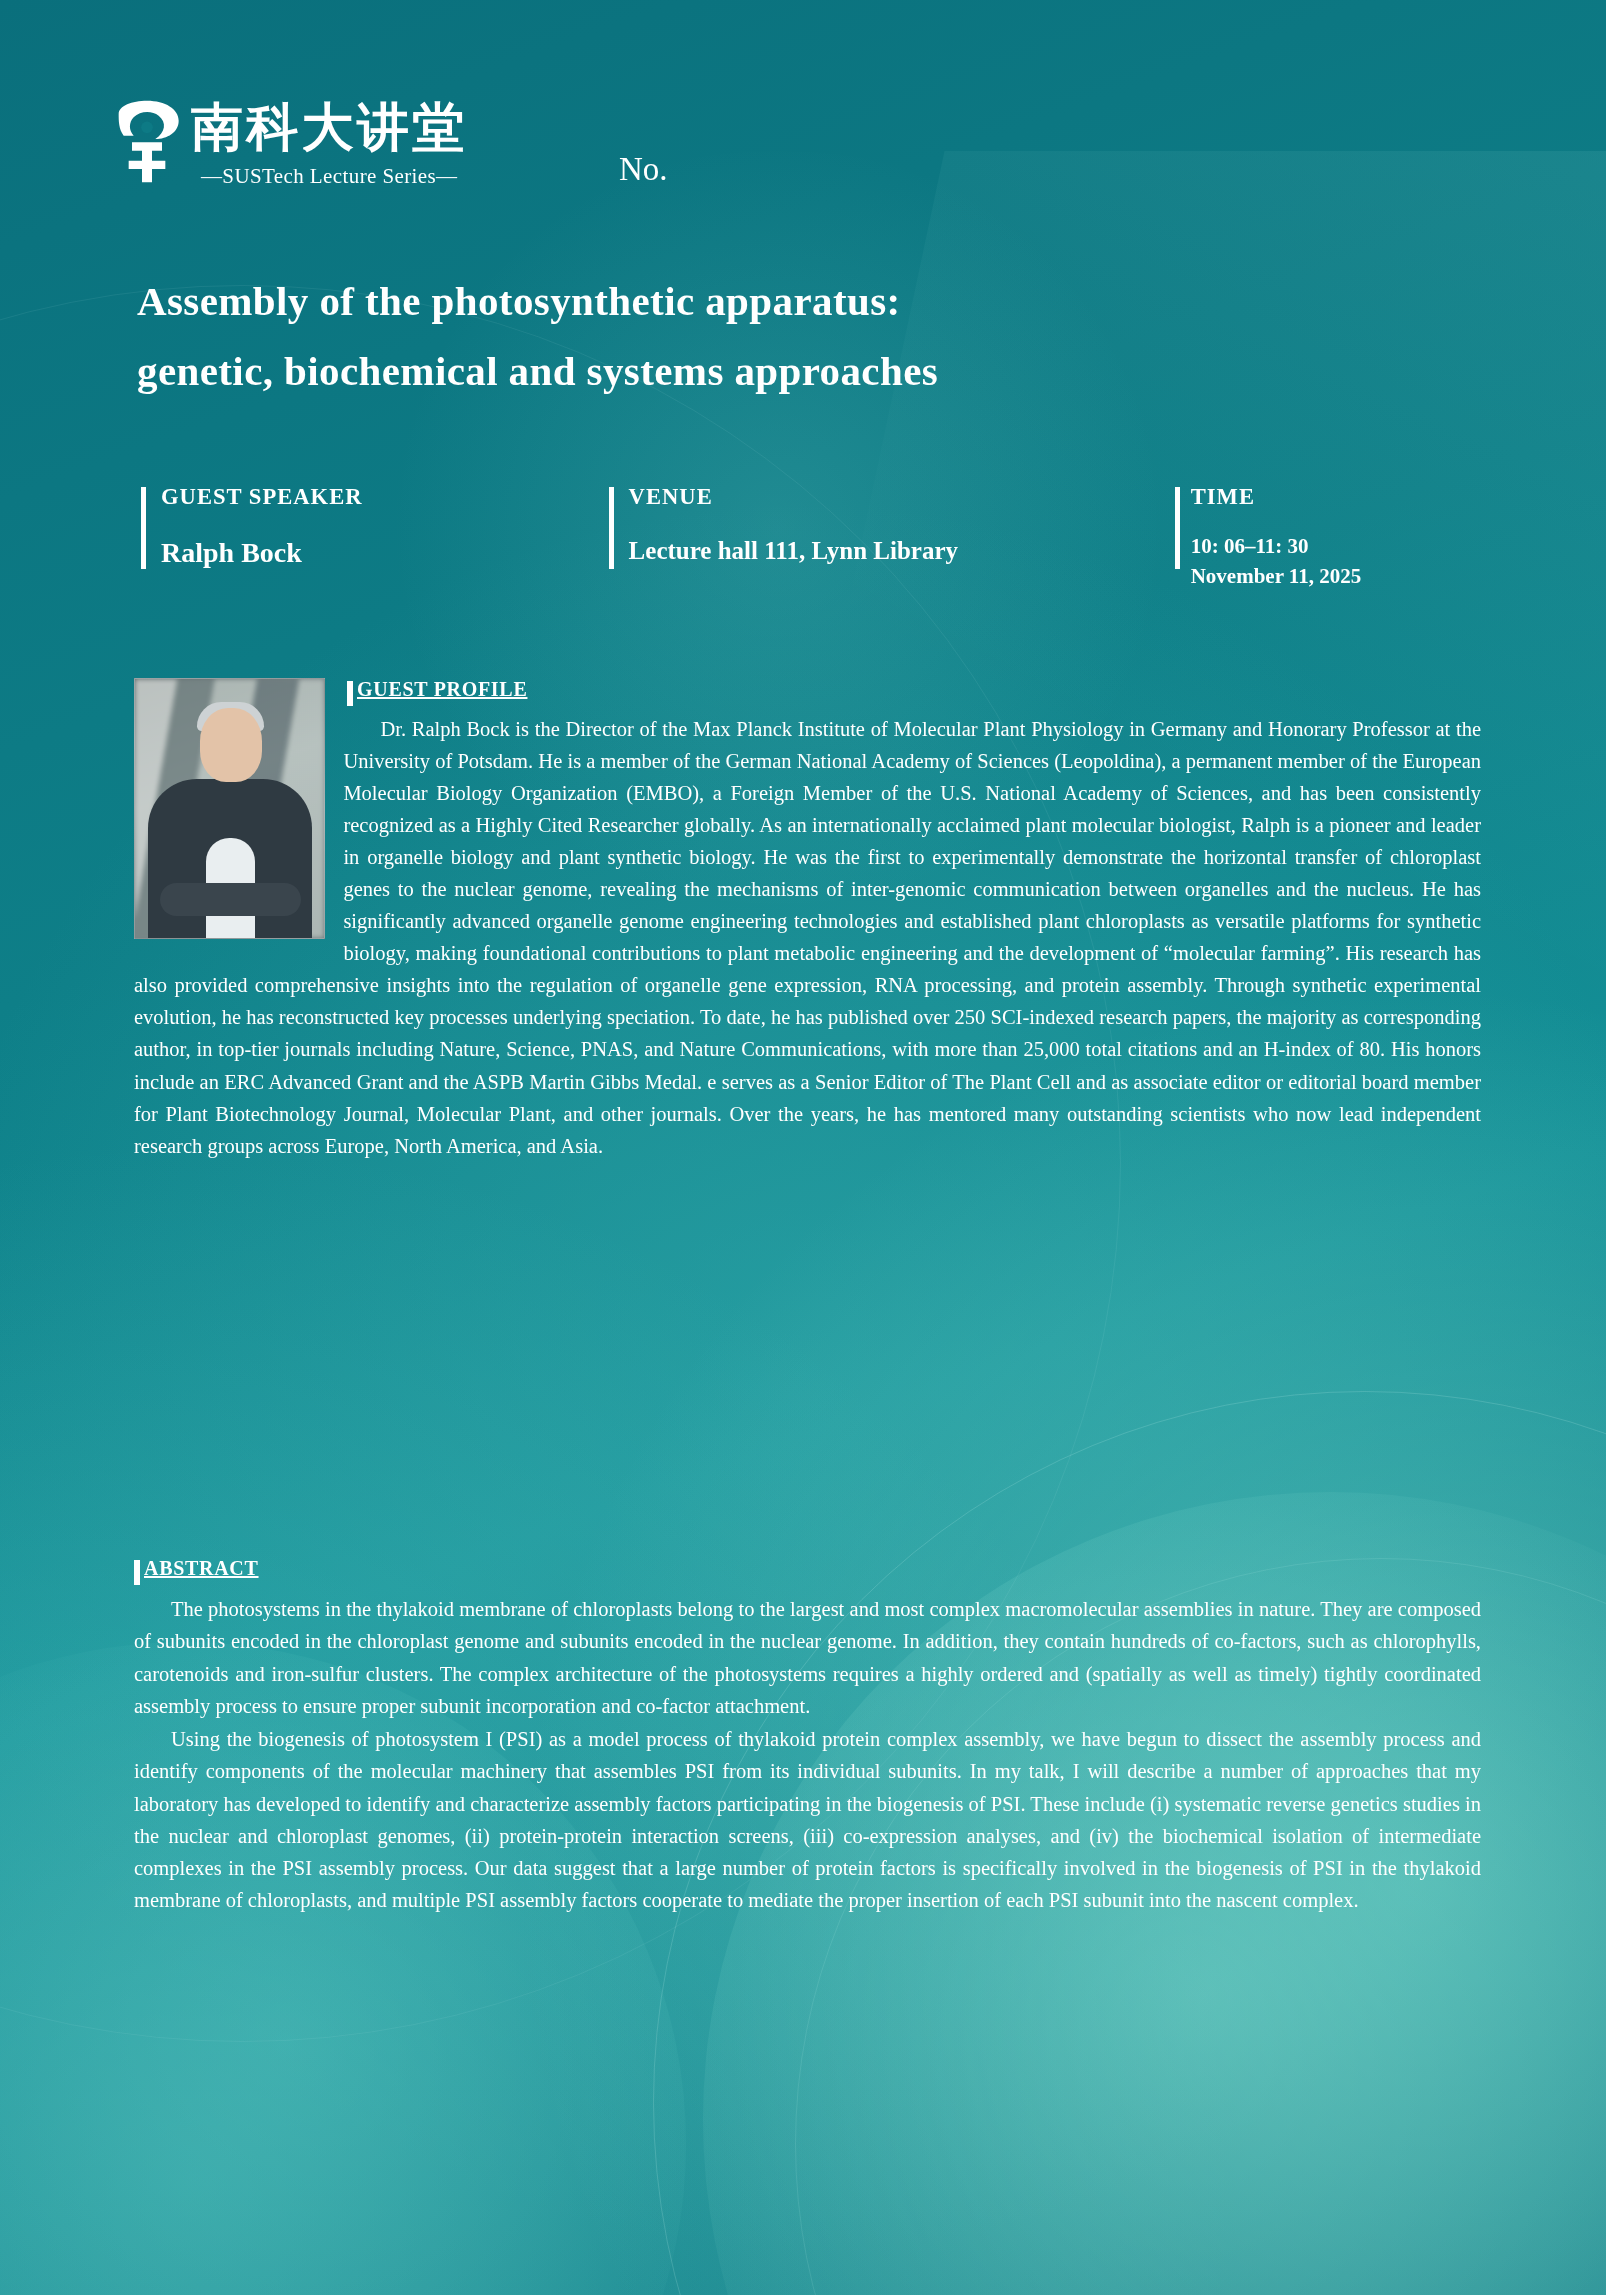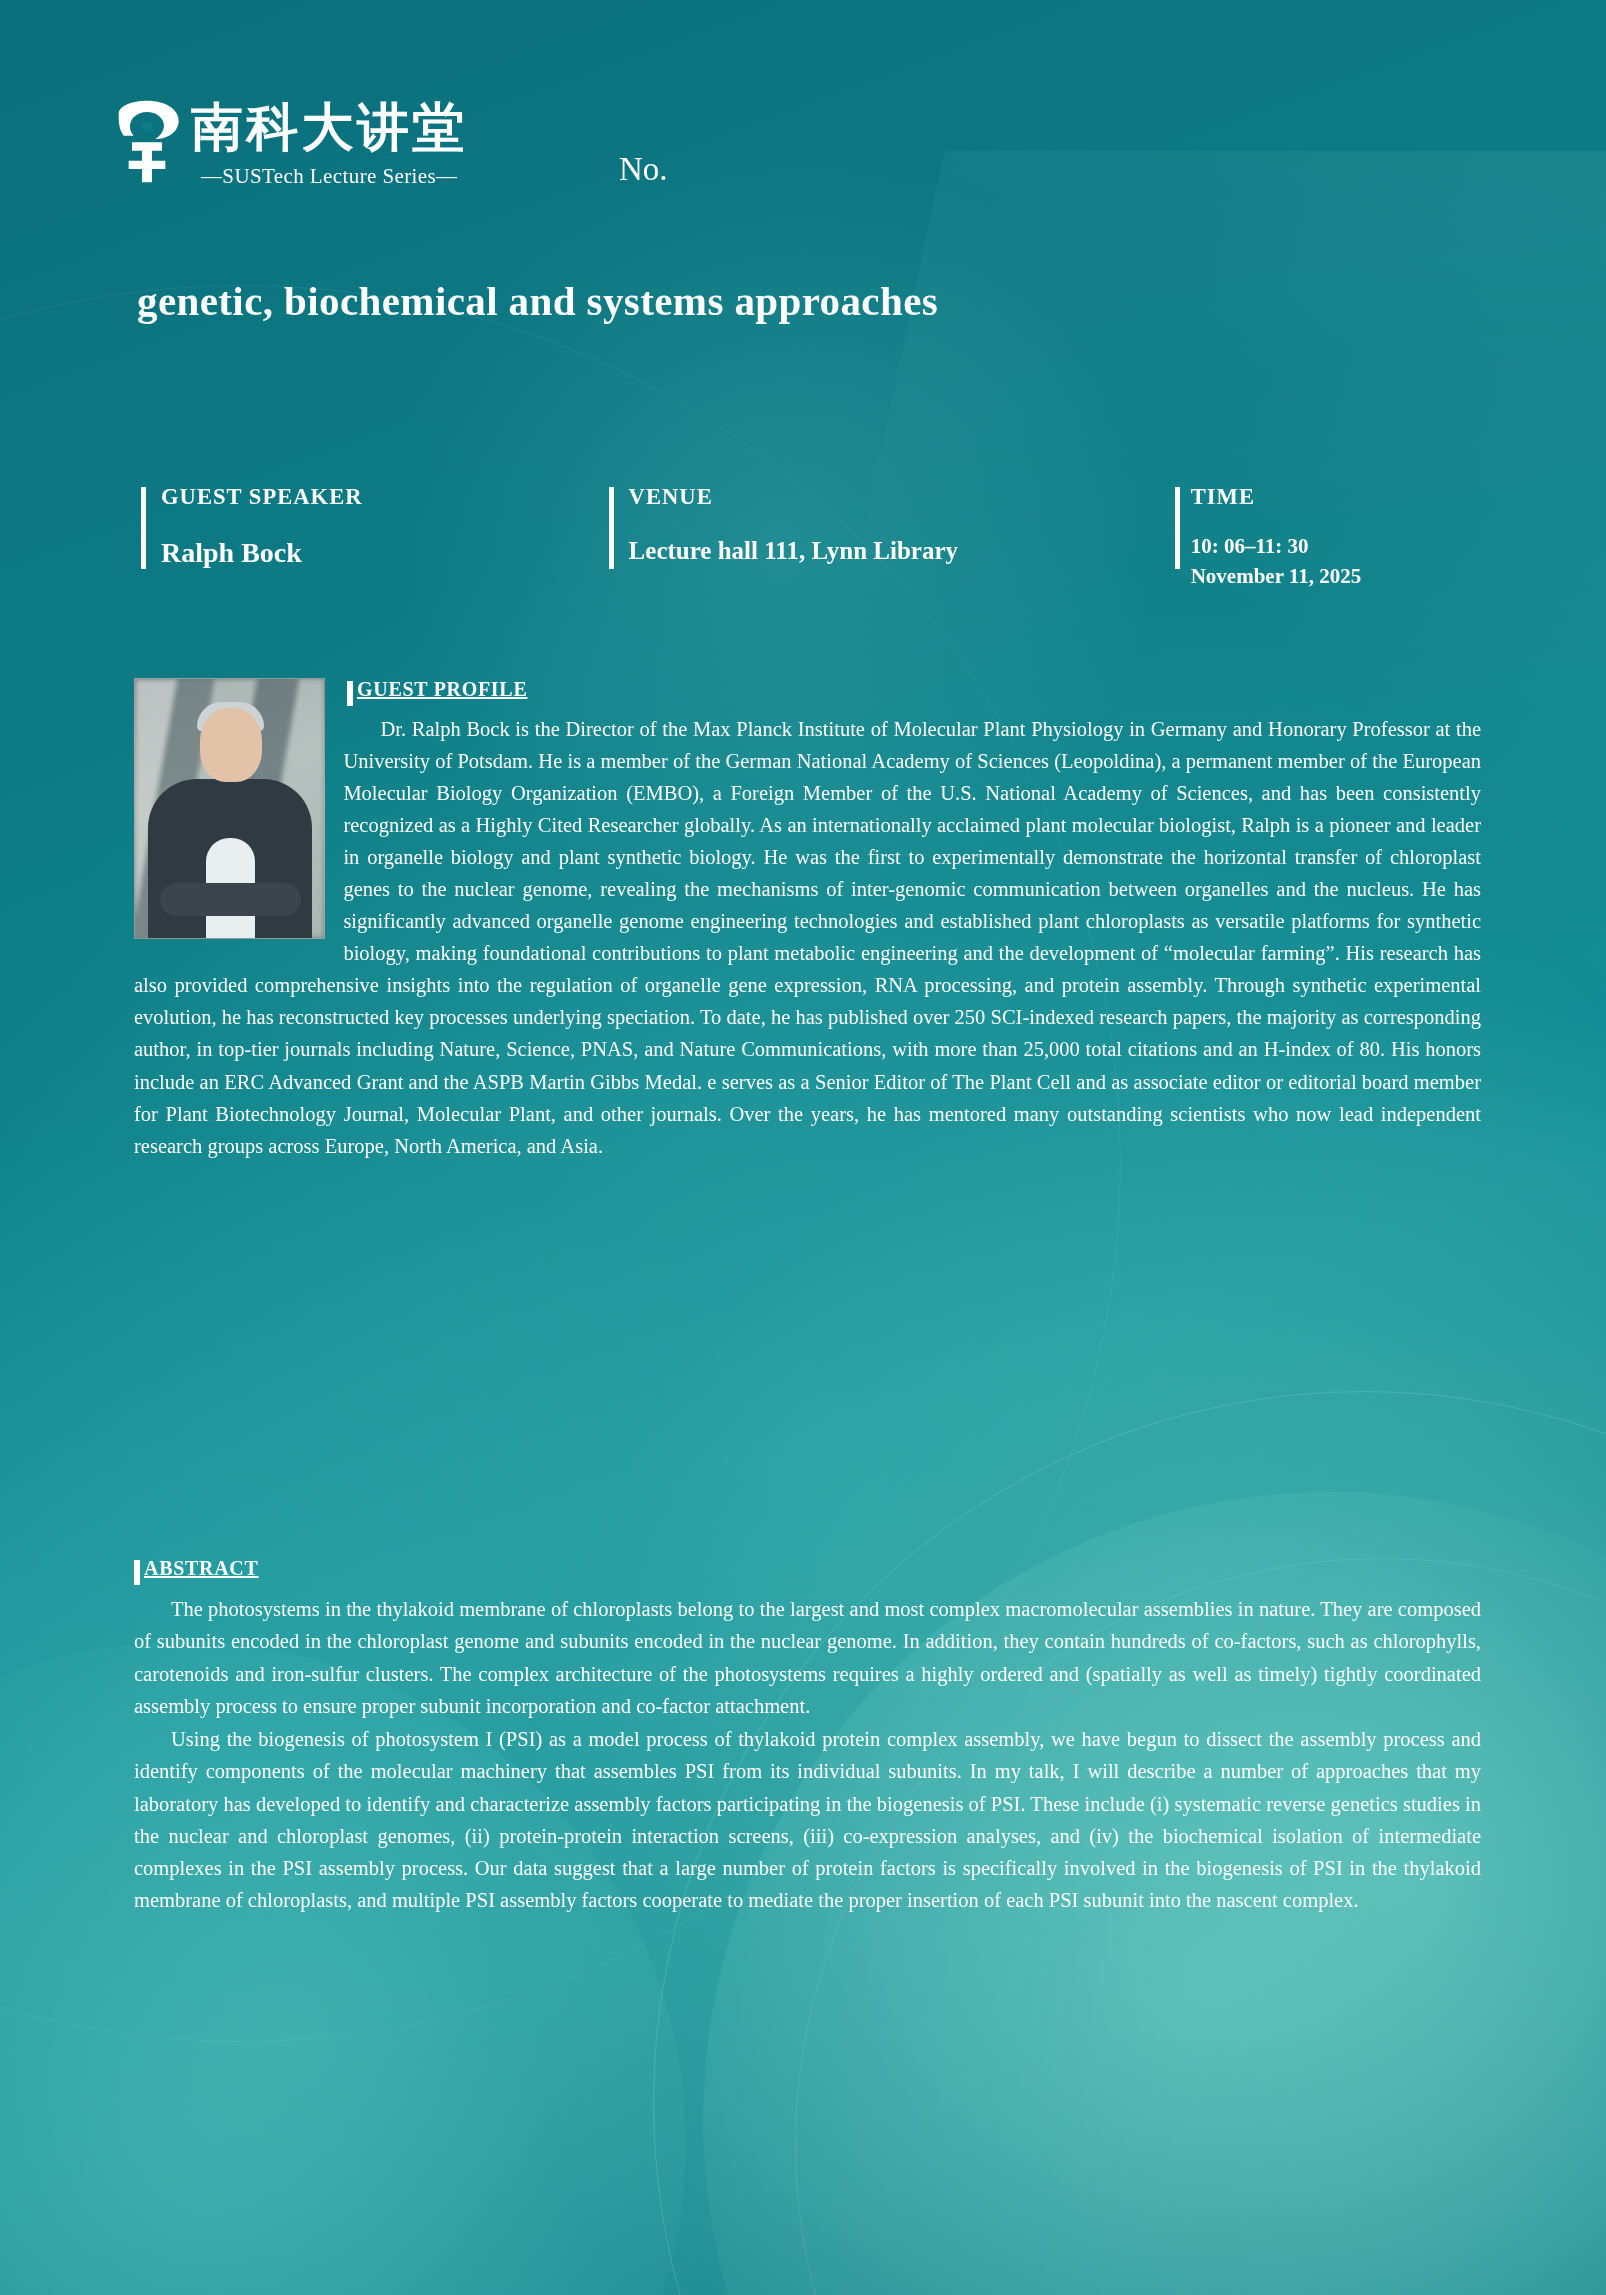--- a/index.html
+++ b/index.html
@@ -313,20 +313,21 @@
       </div>
       <div>
         <div class="logo-cn">南科大讲堂</div>
         <div class="logo-en">—SUSTech Lecture Series—</div>
       </div>
     </div>
     <div class="lecture-no">No.</div>
   </div>
 
   <div class="title-wrap">
+    <div class="title-line">Assembly of the photosynthetic apparatus:</div>
     <div class="title-line">genetic, biochemical and systems approaches</div>
   </div>
 
   <div class="info-row">
     <div class="info-col speaker">
       <div class="info-bar"></div>
       <div class="info-label">GUEST SPEAKER</div>
       <div class="info-value">Ralph Bock</div>
     </div>
     <div class="info-col venue">

